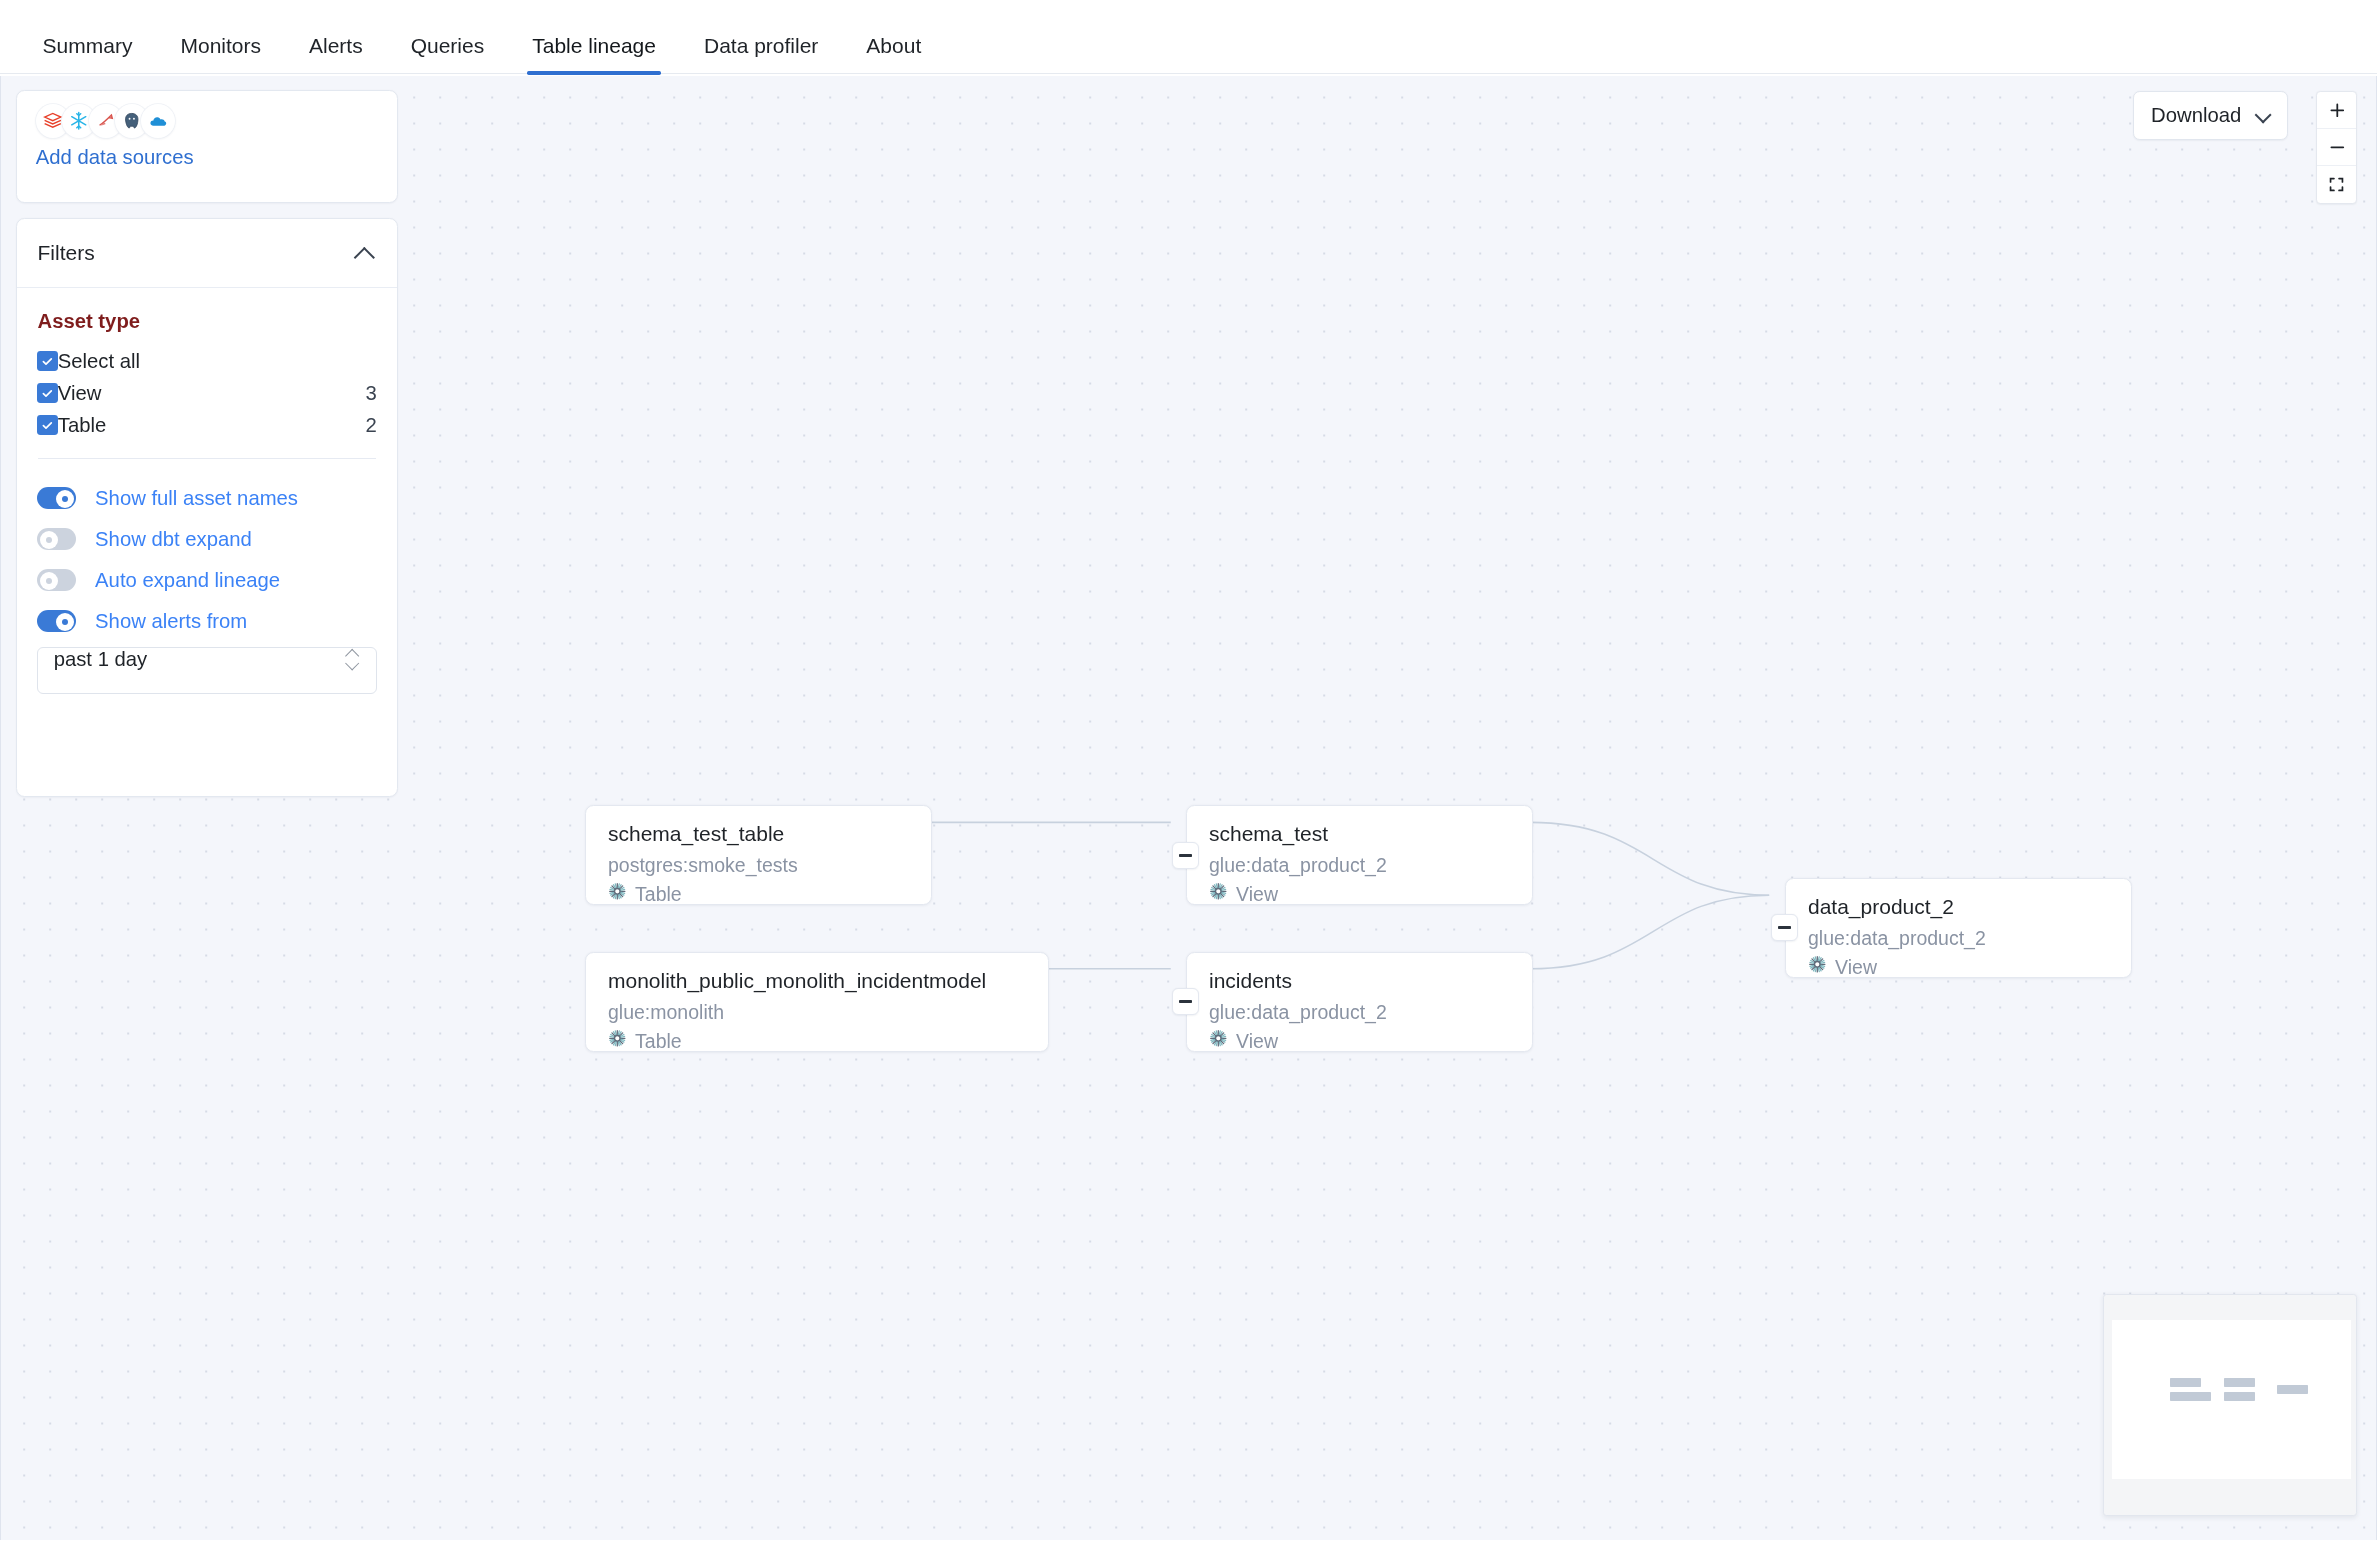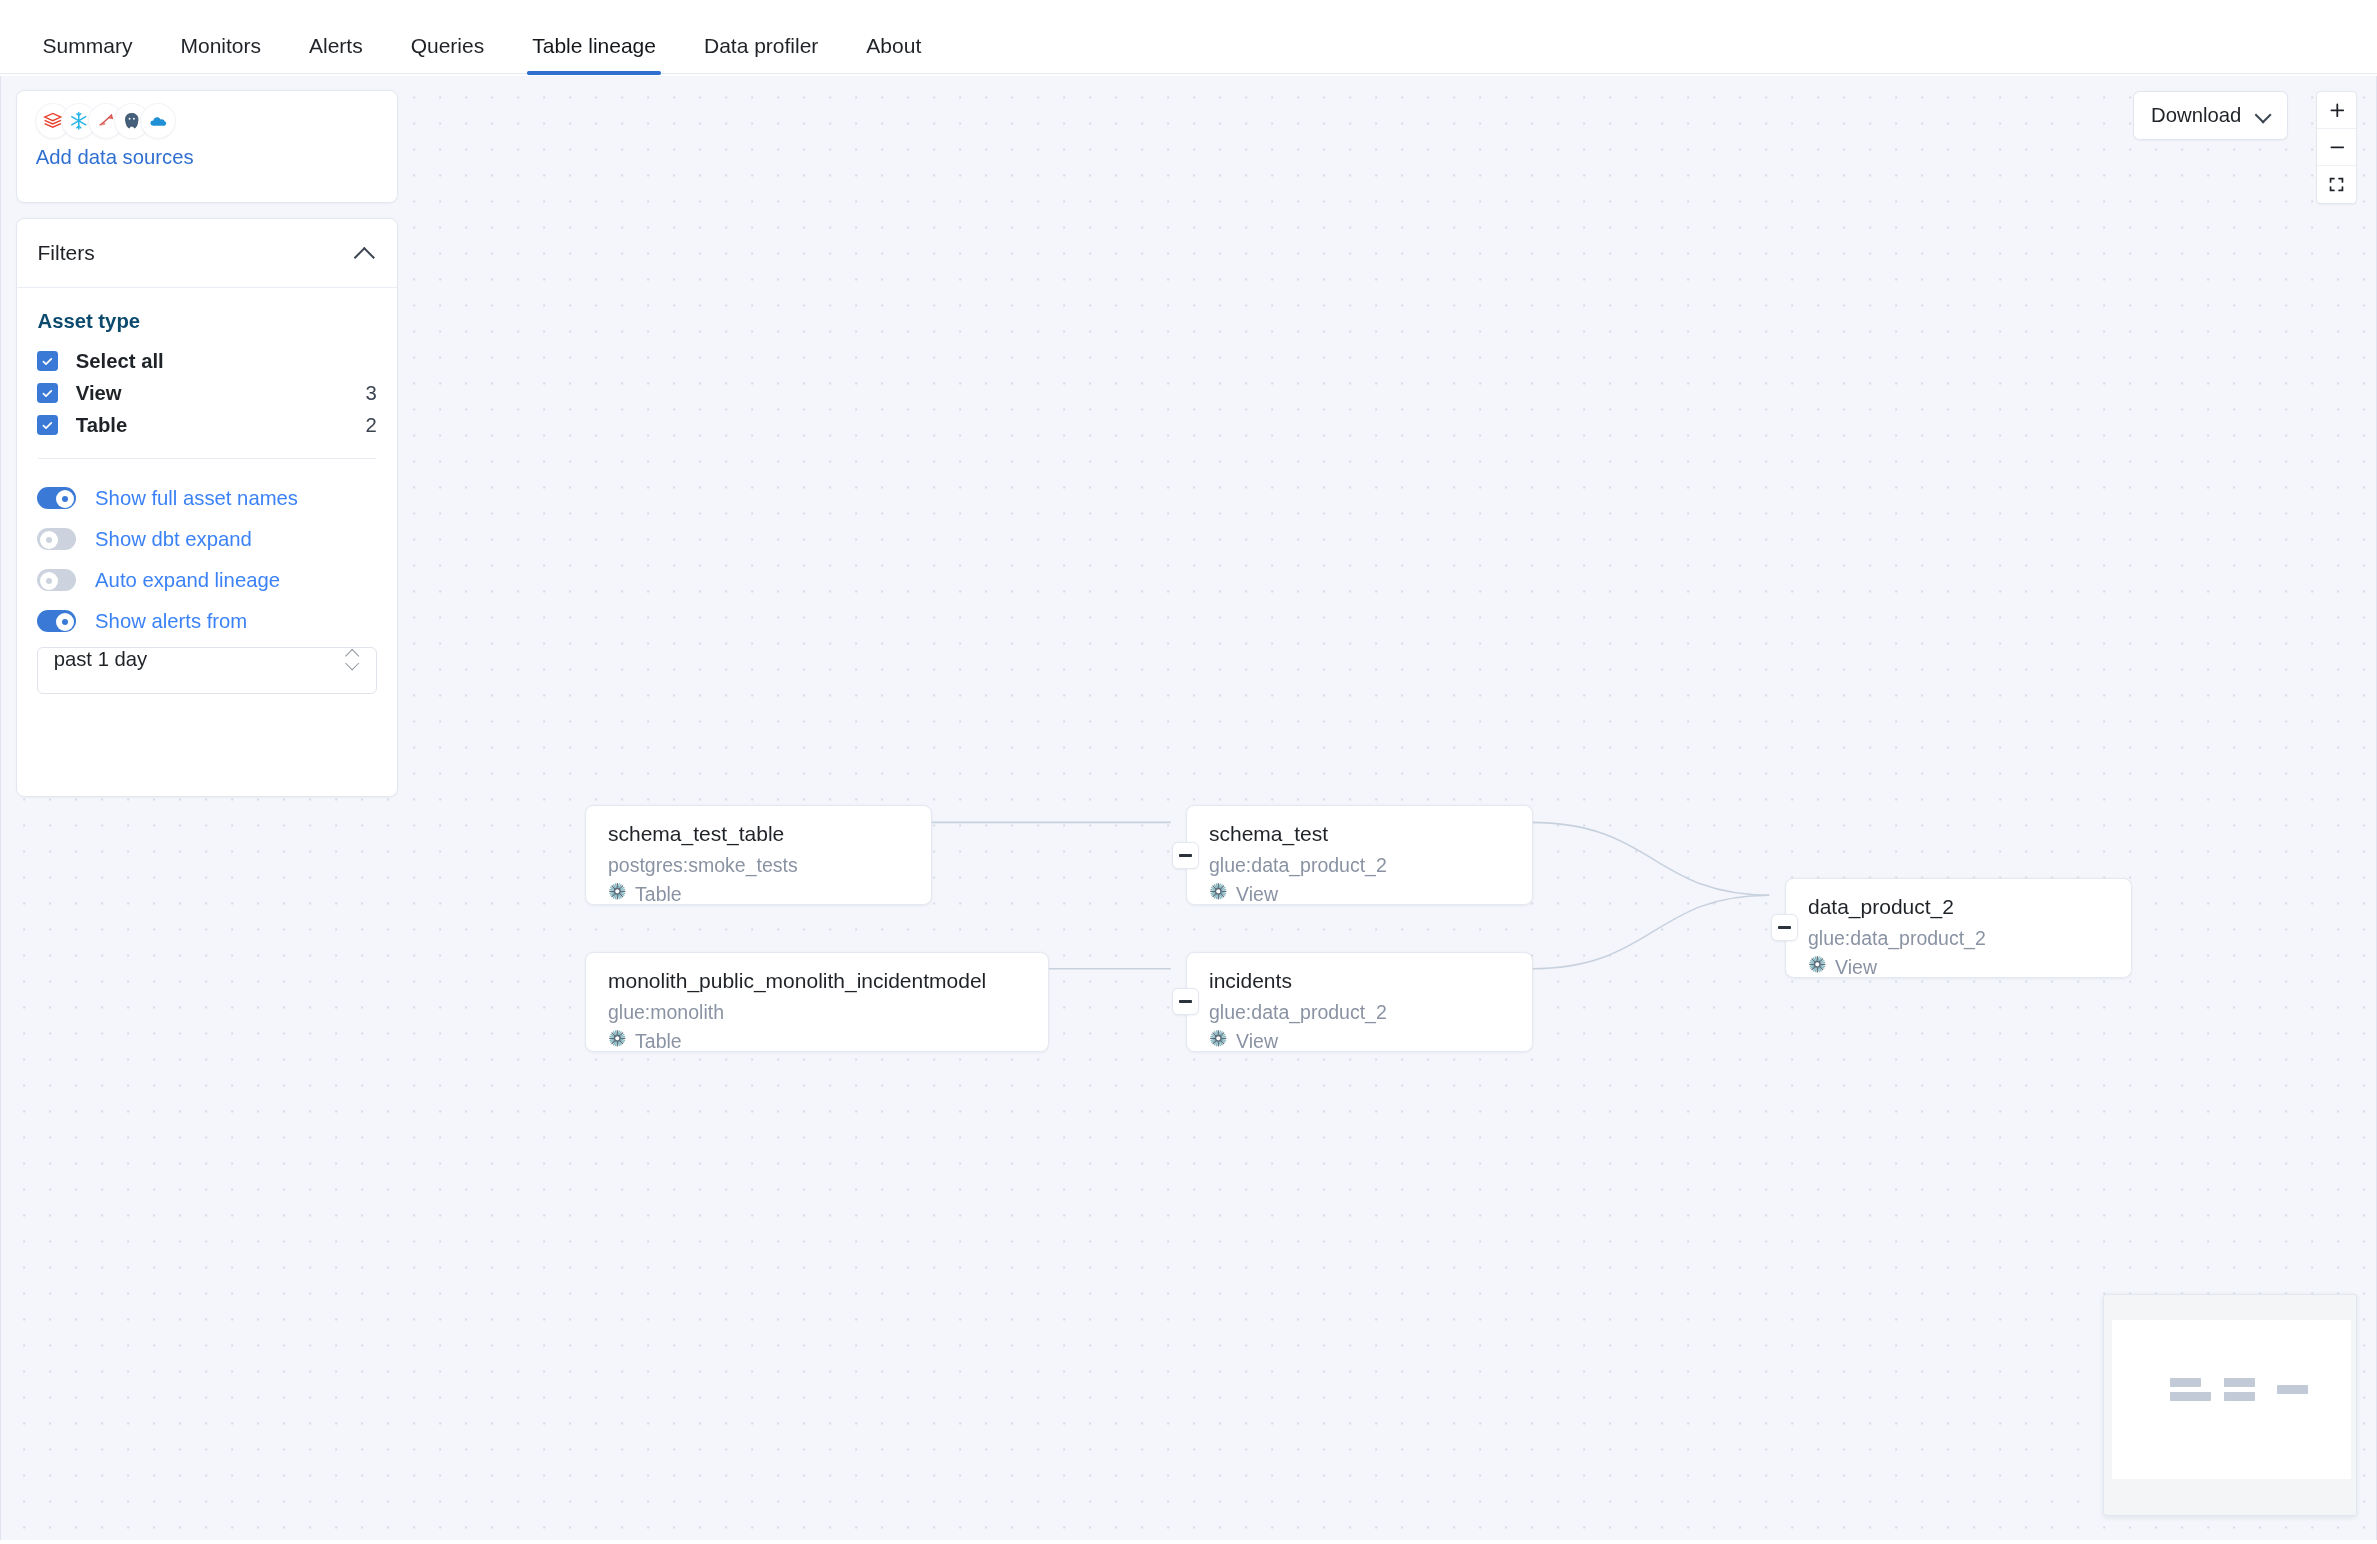--- a/index.html
+++ b/index.html
@@ -72,30 +72,30 @@
     padding: 0 20.3px 0 20.3px; border-bottom: 1.4px solid #e9edf4;
     font-size: 21px; color:#1f2328; cursor:pointer;
   }
   .chev-up { width: 22px; height: 22px; position: relative; }
   .chev-up::before {
     content:""; position:absolute; left:2.5px; top:7.6px; width: 12.7px; height: 12.7px;
     border-left: 2.2px solid #3a4350; border-top: 2.2px solid #3a4350;
     transform: rotate(45deg);
   }
   .filters-body { padding: 22px 20.3px 0 20.3px; }
-  .sec-title { font-size: 20.3px; font-weight: bold; color:#0c4a6e; margin-bottom: 12px; }
+  .sec-title { font-size: 20.3px; font-weight: bold; color:#7f1d1d; margin-bottom: 12px; }
   .check-row {
     display:flex; align-items:center; height: 32px; cursor: pointer;
   }
   .cbox {
     width: 20.3px; height: 20.3px; border-radius: 3.4px; background:#3a7ad6;
     display:flex; align-items:center; justify-content:center; flex: 0 0 auto;
   }
   .cbox svg { display:block; }
-  .check-label { font-size: 20.3px; color:#1f2328; margin-left: 18px; flex: 1 1 auto; font-weight: bold; }
+  .check-label { font-size: 20.3px; color:#1f2328; flex: 1 1 auto; }
   .check-count { font-size: 20.3px; color:#3a4350; }
 
   .divider { height: 1.4px; background:#e6eaf2; margin: 17px 0.8px 18.6px 0.8px; }
 
   .toggle-row { display:flex; align-items:center; height: 41px; cursor:pointer; }
   .tgl {
     width: 39px; height: 22px; border-radius: 12px; position: relative;
     flex: 0 0 auto; background:#ccd3de;
   }
   .tgl.on { background:#3a7ad6; }

